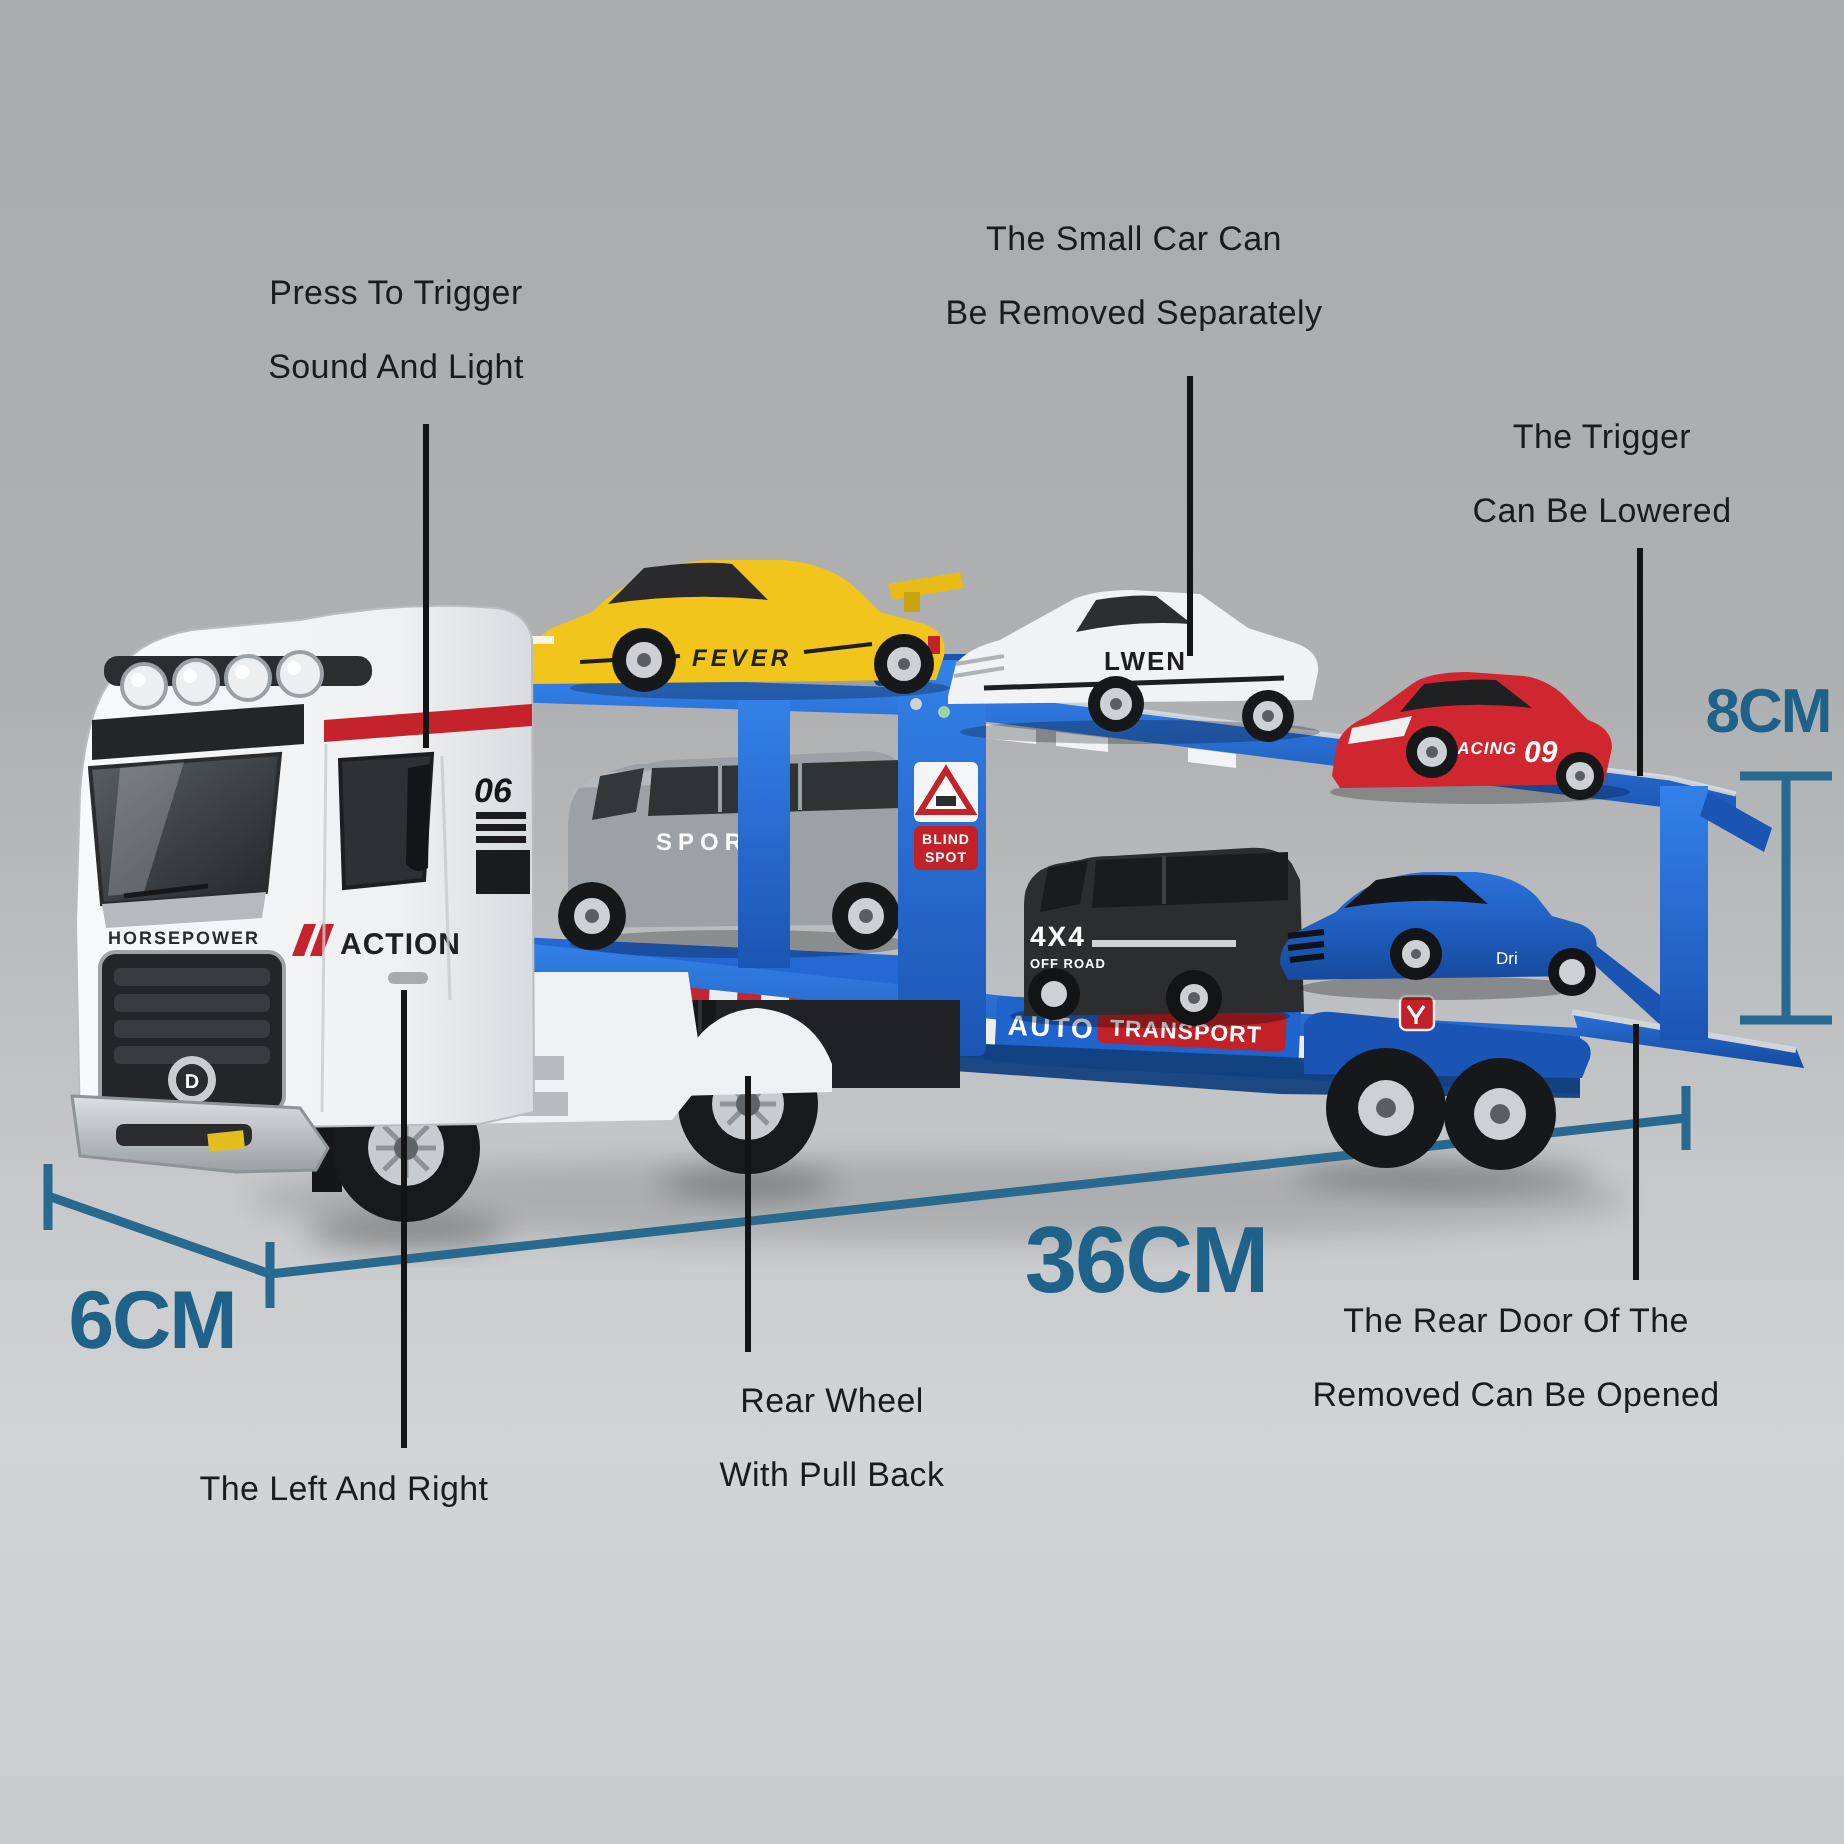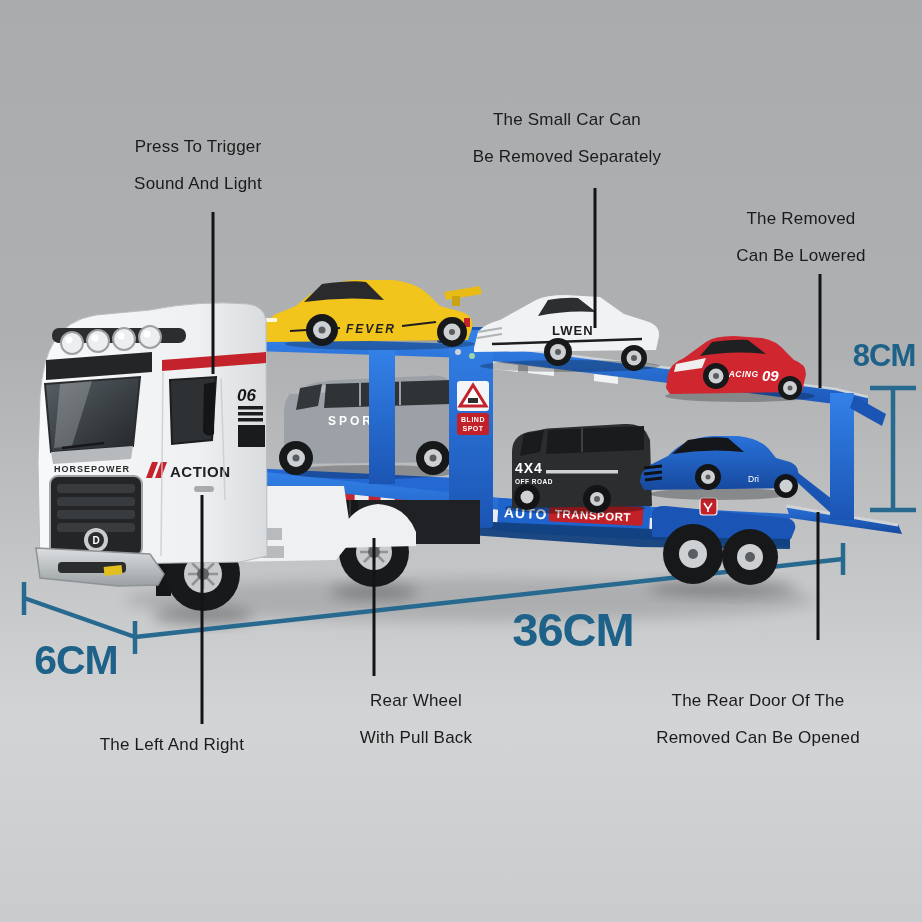--- a/index.html
+++ b/index.html
@@ -357,24 +357,24 @@
 
 <div class="ann" style="left:48px;top:128px;width:300px;">
   <div>Press To Trigger</div>
   <div>Sound And Light</div>
 </div>
 <div class="ann" style="left:407px;top:101px;width:320px;">
   <div>The Small Car Can</div>
   <div>Be Removed Separately</div>
 </div>
 <div class="ann" style="left:685px;top:200px;width:232px;">
-  <div>The Removed</div>
+  <div>The Trigger</div>
   <div>Can Be Lowered</div>
 </div>
-<div class="ann" style="left:595px;top:642px;width:326px;margin-top:40px;">
+<div class="ann" style="left:595px;top:642px;width:326px;">
   <div>The Rear Door Of The</div>
   <div>Removed Can Be Opened</div>
 </div>
 <div class="ann" style="left:313px;top:682px;width:206px;">
   <div>Rear Wheel</div>
   <div>With Pull Back</div>
 </div>
 <div class="ann" style="left:20px;top:726px;width:304px;">
   <div>The Left And Right</div>
 </div>

